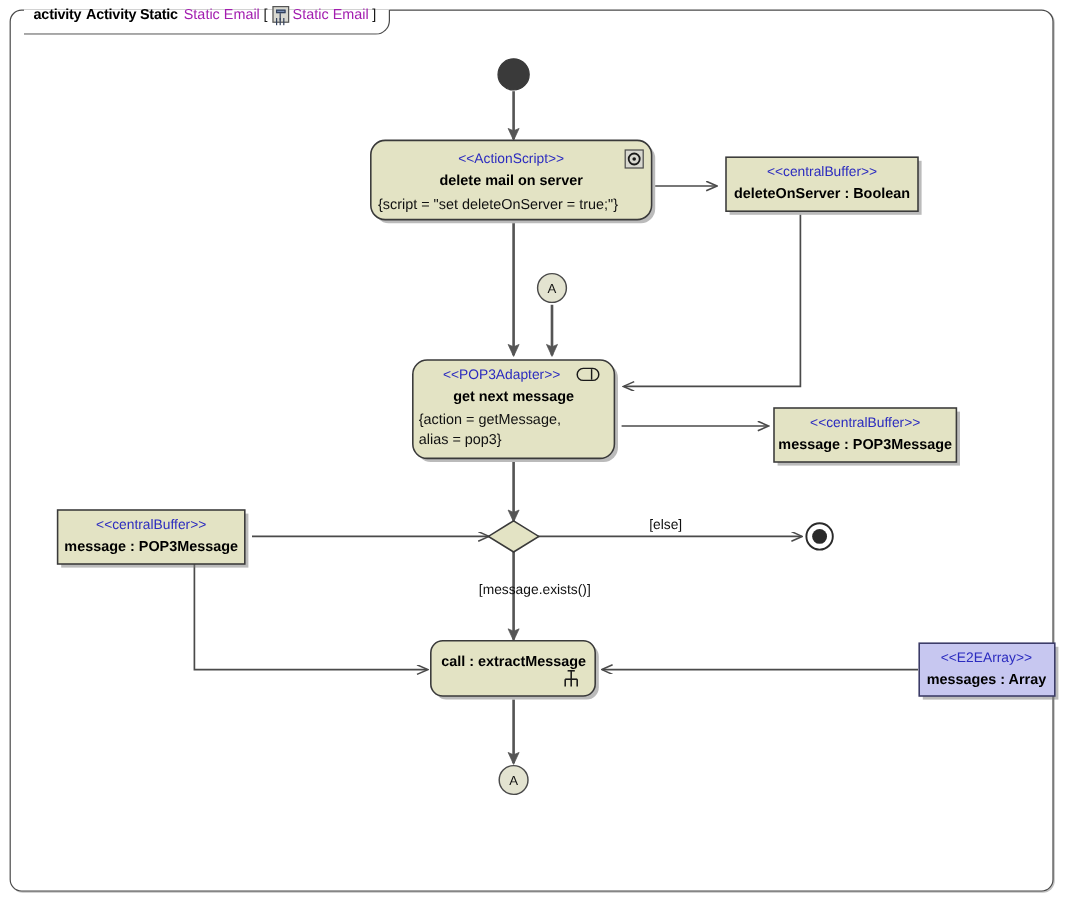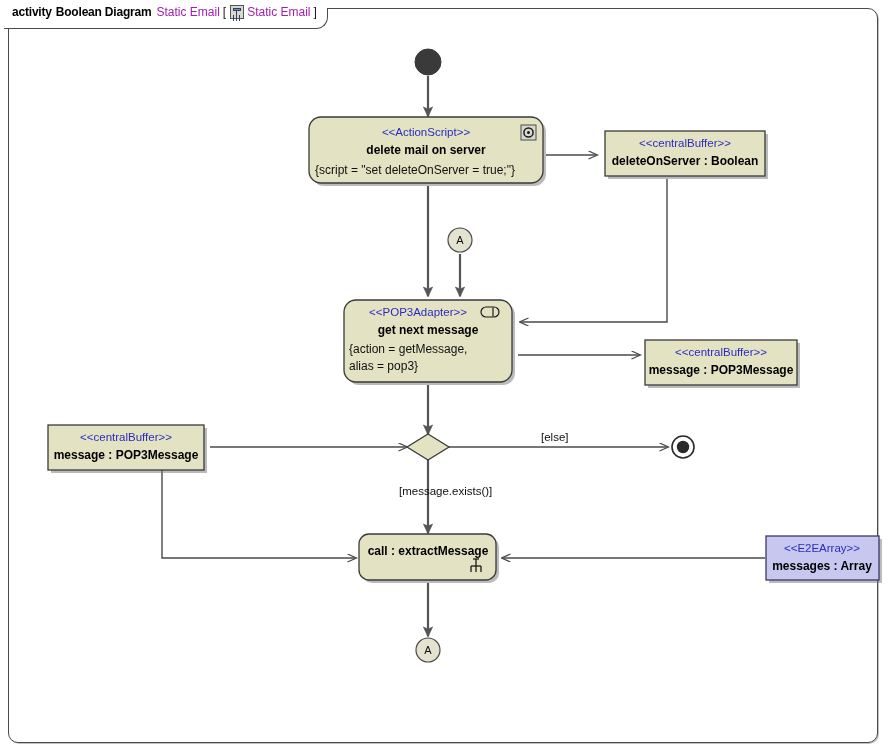--- a/index.html
+++ b/index.html
@@ -26,21 +26,21 @@
     border: 1px solid #4a4a4a;
     border-radius: 10px;
     background: #ffffff;
     box-sizing: border-box;
     box-shadow: 1px 1px 0 rgba(120,120,120,0.45);
   }
 
   
   #frame-title-tab {
     position: absolute;
-    left: 4px;
+    left: 20px;
     top: 8px;
     height: 21px;
     padding: 0 10px 12px 8px;
     display: flex;
     align-items: center;
     background: #ffffff;
     border: 1px solid #4a4a4a;
     border-top: none;
     border-left: none;
     border-top-right-radius: 0;
@@ -155,21 +155,21 @@
     fill: rgba(120,120,120,0.5);
   }
 </style>
 </head>
 <body>
 
 <div id="diagram-frame"></div>
 
 <div id="frame-title-tab">
   <span class="kw">activity</span>
-  <span class="tname">Boolean Diagram</span>
+  <span class="tname">Activity Static</span>
   <span class="plain">Static Email</span>
   <span class="bracket">[</span>
   <span class="tab-icon"></span>
   <span class="plain" style="margin-left:0">Static Email</span>
   <span class="bracket">]</span>
 </div>
 
 <svg id="diagram-canvas" viewBox="0 0 891 755" xmlns="http://www.w3.org/2000/svg">
   <defs>
     <marker id="arrow-open" markerWidth="11" markerHeight="11" refX="9.5" refY="4" orient="auto" markerUnits="userSpaceOnUse">

